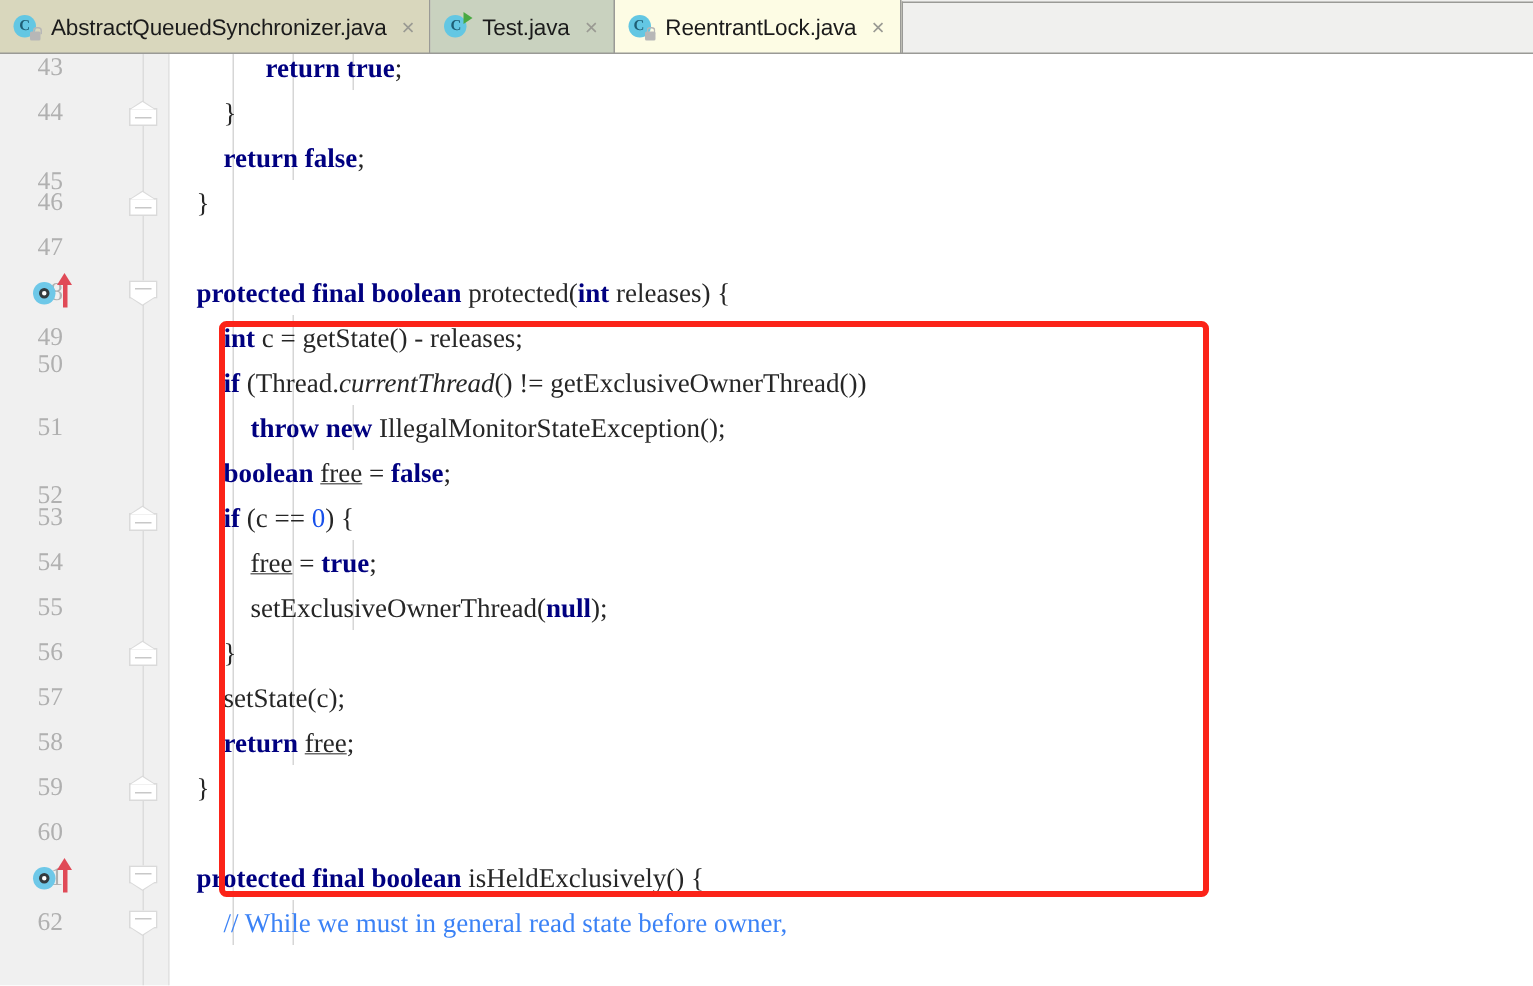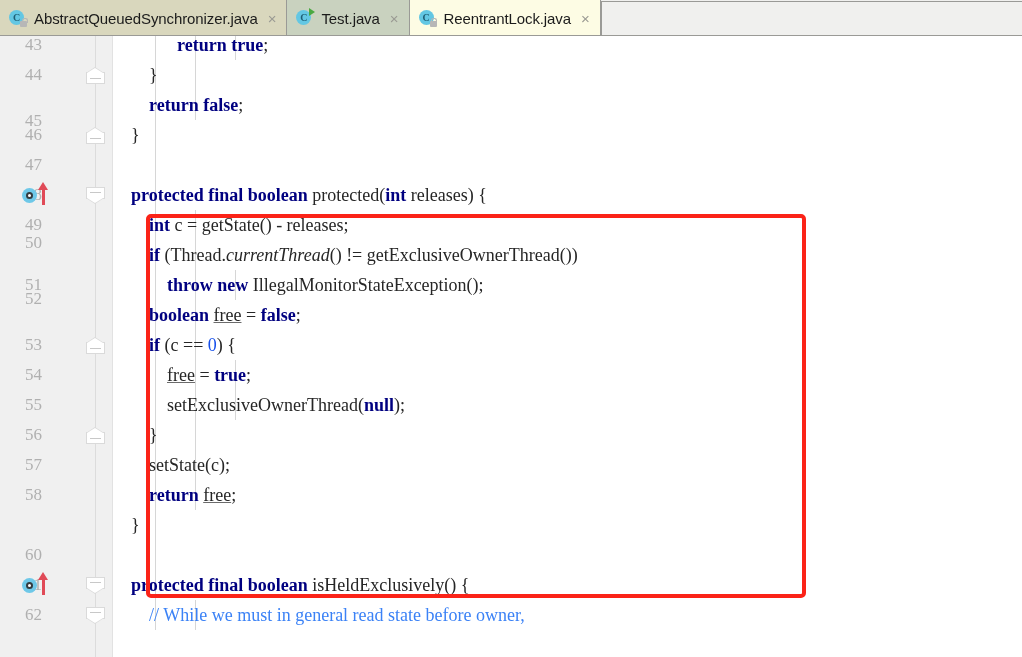--- a/index.html
+++ b/index.html
@@ -299,21 +299,21 @@
         </div>
         <div class="line-row" style="top: 174px;">
           <div class="linenum">49</div>
         </div>
         <div class="line-row" style="top: 192px;">
           <div class="linenum">50</div>
         </div>
         <div class="line-row" style="top: 234px;">
           <div class="linenum">51</div>
         </div>
-        <div class="line-row" style="top: 248px; text-decoration: underline;">
+        <div class="line-row" style="top: 279px; text-decoration: underline;">
           <div class="linenum">52</div>
         </div>
         <div class="line-row" style="top: 294px;">
           <div class="linenum">53</div>
           <div class="fold">
             <span class="body"></span>
             <span class="cap"></span>
             <span class="dash"></span>
           </div>
         </div>
@@ -329,20 +329,28 @@
             <span class="body"></span>
             <span class="cap"></span>
             <span class="dash"></span>
           </div>
         </div>
         <div class="line-row" style="top: 414px;">
           <div class="linenum">57</div>
         </div>
         <div class="line-row" style="top: 444px;">
           <div class="linenum">58</div>
+        </div>
+        <div class="line-row" style="top: 474px;">
+          <div class="linenum">59</div>
+          <div class="fold">
+            <span class="body"></span>
+            <span class="cap"></span>
+            <span class="dash"></span>
+          </div>
         </div>
         <div class="line-row" style="top: 504px;">
           <div class="linenum">60</div>
         </div>
         <div class="line-row" style="top: 534px;">
           <div class="linenum">61</div>
           <div class="impl-marker">
             <span class="ring-outer"></span>
             <span class="ring-inner"></span>
           </div>

